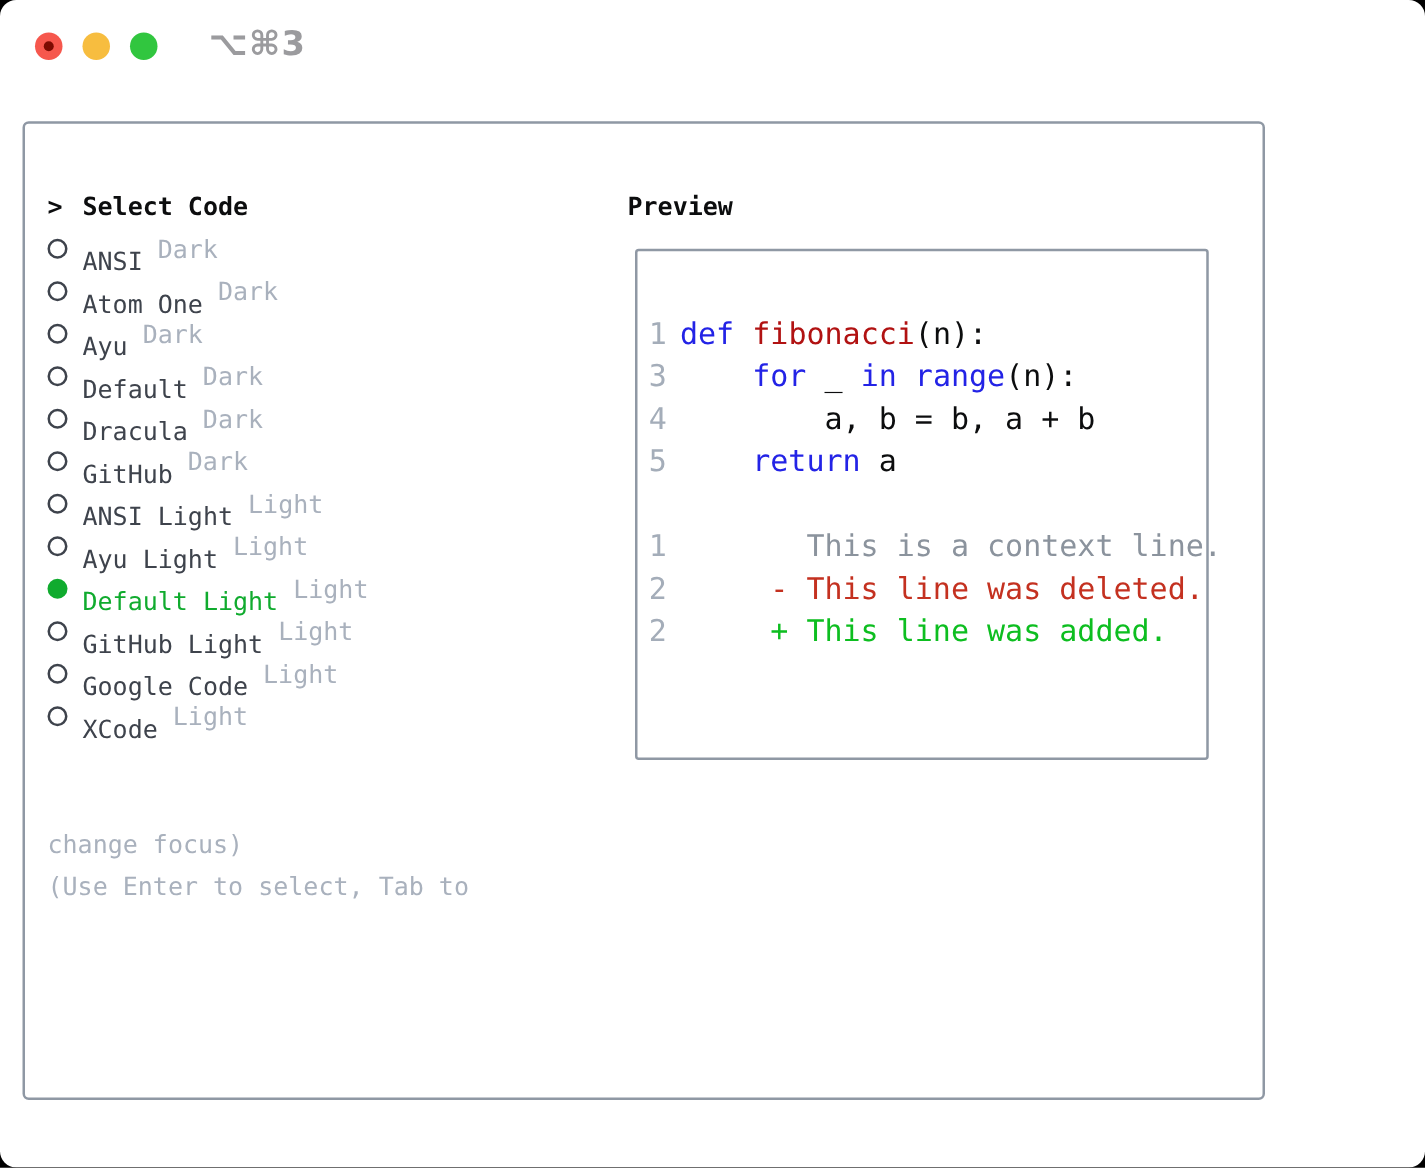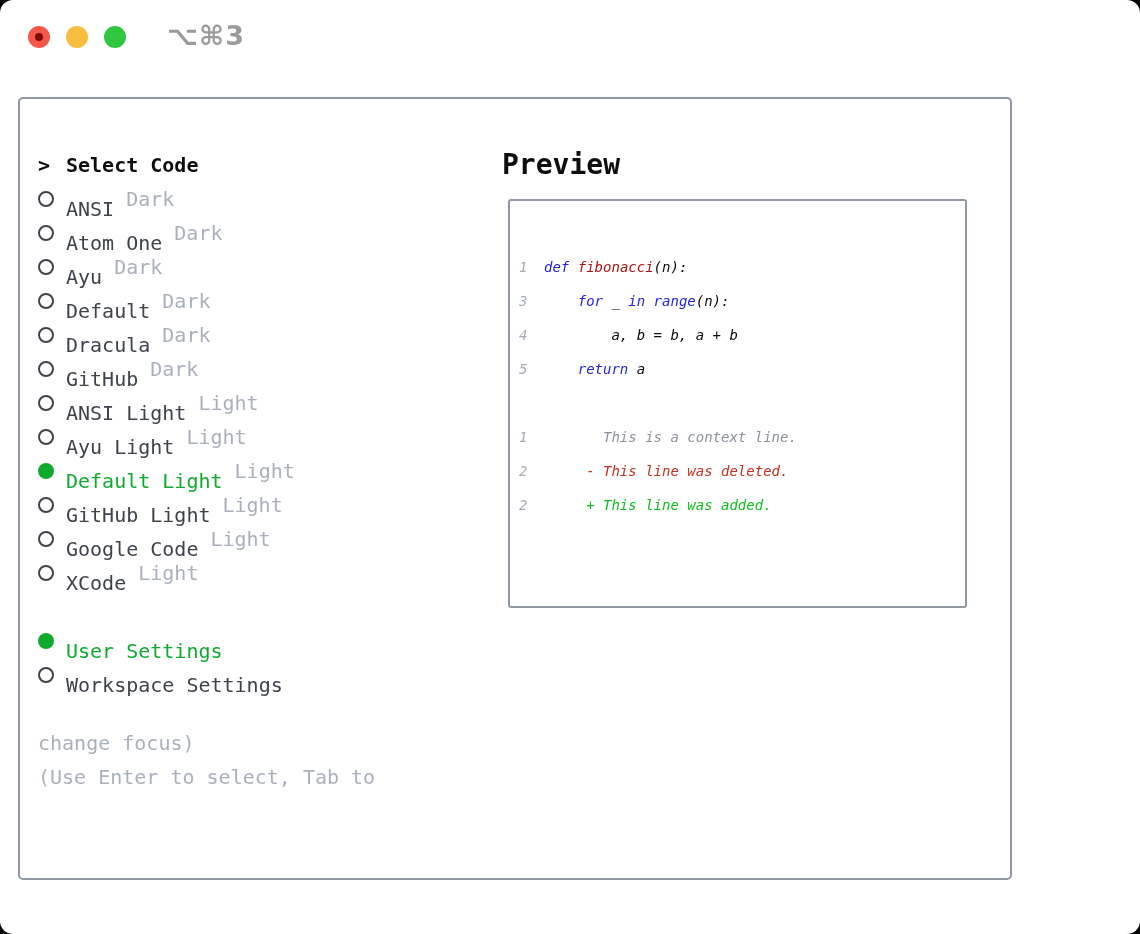--- a/index.html
+++ b/index.html
@@ -37,27 +37,27 @@
     border:2px solid var(--text-dark); box-sizing:content-box;
   }
   .radio.selected { width:16px; height:16px; border:none; background:var(--accent-green); }
   .item-name { color:var(--text-dark);margin-top:19px; }
   .item-name.sel { color:var(--accent-green);text-align:right; }
   .variant { color:var(--muted-gray); margin-left:12px; }
   .hint { color:var(--muted-gray); }
   
   .preview-title {
     position:absolute; left:482px; top:49px; height:34px; line-height:34px;
-    font-size:28px; font-weight:bold; color:var(--text-black);
+    font-size:20px; font-weight:bold; color:var(--text-black);
   }
   .preview-box {
     position:absolute; left:488px; top:100px; width:459px; height:409px;
     border:2px solid var(--border-gray); border-radius:3px; box-sizing:border-box;
   }
-  .code-lines { padding:49px 0 0 9px; font-size:14px;font-style:italic; }
+  .code-lines { padding:49px 0 0 9px; font-size:24px; }
   .code-row { height:34px; line-height:34px; white-space:pre; color:var(--text-black); }
   .ln { display:inline-block; width:25px; color:var(--line-number-gray); }
   .tok-kw  { color:var(--keyword-blue); }
   .tok-fn  { color:var(--function-red); }
   .tok-ctx { color:var(--context-gray); }
   .tok-del { color:var(--deleted-red);text-align:right; }
   .tok-add { color:var(--added-green);margin-top:28px; }
 </style>
 </head>
 <body>
@@ -88,24 +88,20 @@
           <div class="row"><span class="prefix"><span class="radio"></span></span><span class="item-name">Dracula</span><span class="variant">Dark</span></div>
           <div class="row"><span class="prefix"><span class="radio"></span></span><span class="item-name">GitHub</span><span class="variant">Dark</span></div>
           <div class="row"><span class="prefix"><span class="radio"></span></span><span class="item-name">ANSI Light</span><span class="variant">Light</span></div>
           <div class="row"><span class="prefix"><span class="radio"></span></span><span class="item-name">Ayu Light</span><span class="variant">Light</span></div>
           <div class="row"><span class="prefix"><span class="radio selected"></span></span><span class="item-name sel">Default Light</span><span class="variant">Light</span></div>
           <div class="row"><span class="prefix"><span class="radio"></span></span><span class="item-name">GitHub Light</span><span class="variant">Light</span></div>
           <div class="row"><span class="prefix"><span class="radio"></span></span><span class="item-name">Google Code</span><span class="variant">Light</span></div>
           <div class="row"><span class="prefix"><span class="radio"></span></span><span class="item-name">XCode</span><span class="variant">Light</span></div>
         </div>
       <div class="row"></div>
-      <div id="apply-list">
-          <div class="row"><span class="prefix"><span class="radio selected"></span></span><span class="item-name sel">User Settings</span></div>
-          <div class="row"><span class="prefix"><span class="radio"></span></span><span class="item-name">Workspace Settings</span></div>
-        </div>
       <div class="row"></div>
       <div id="hint-lines">
           <div class="row hint">change focus)</div>
           <div class="row hint">(Use Enter to select, Tab to</div>
         </div>
     </div>
 
     <div class="preview-title">Preview</div>
     <div class="preview-box">
       <div class="code-lines" id="code-lines">

